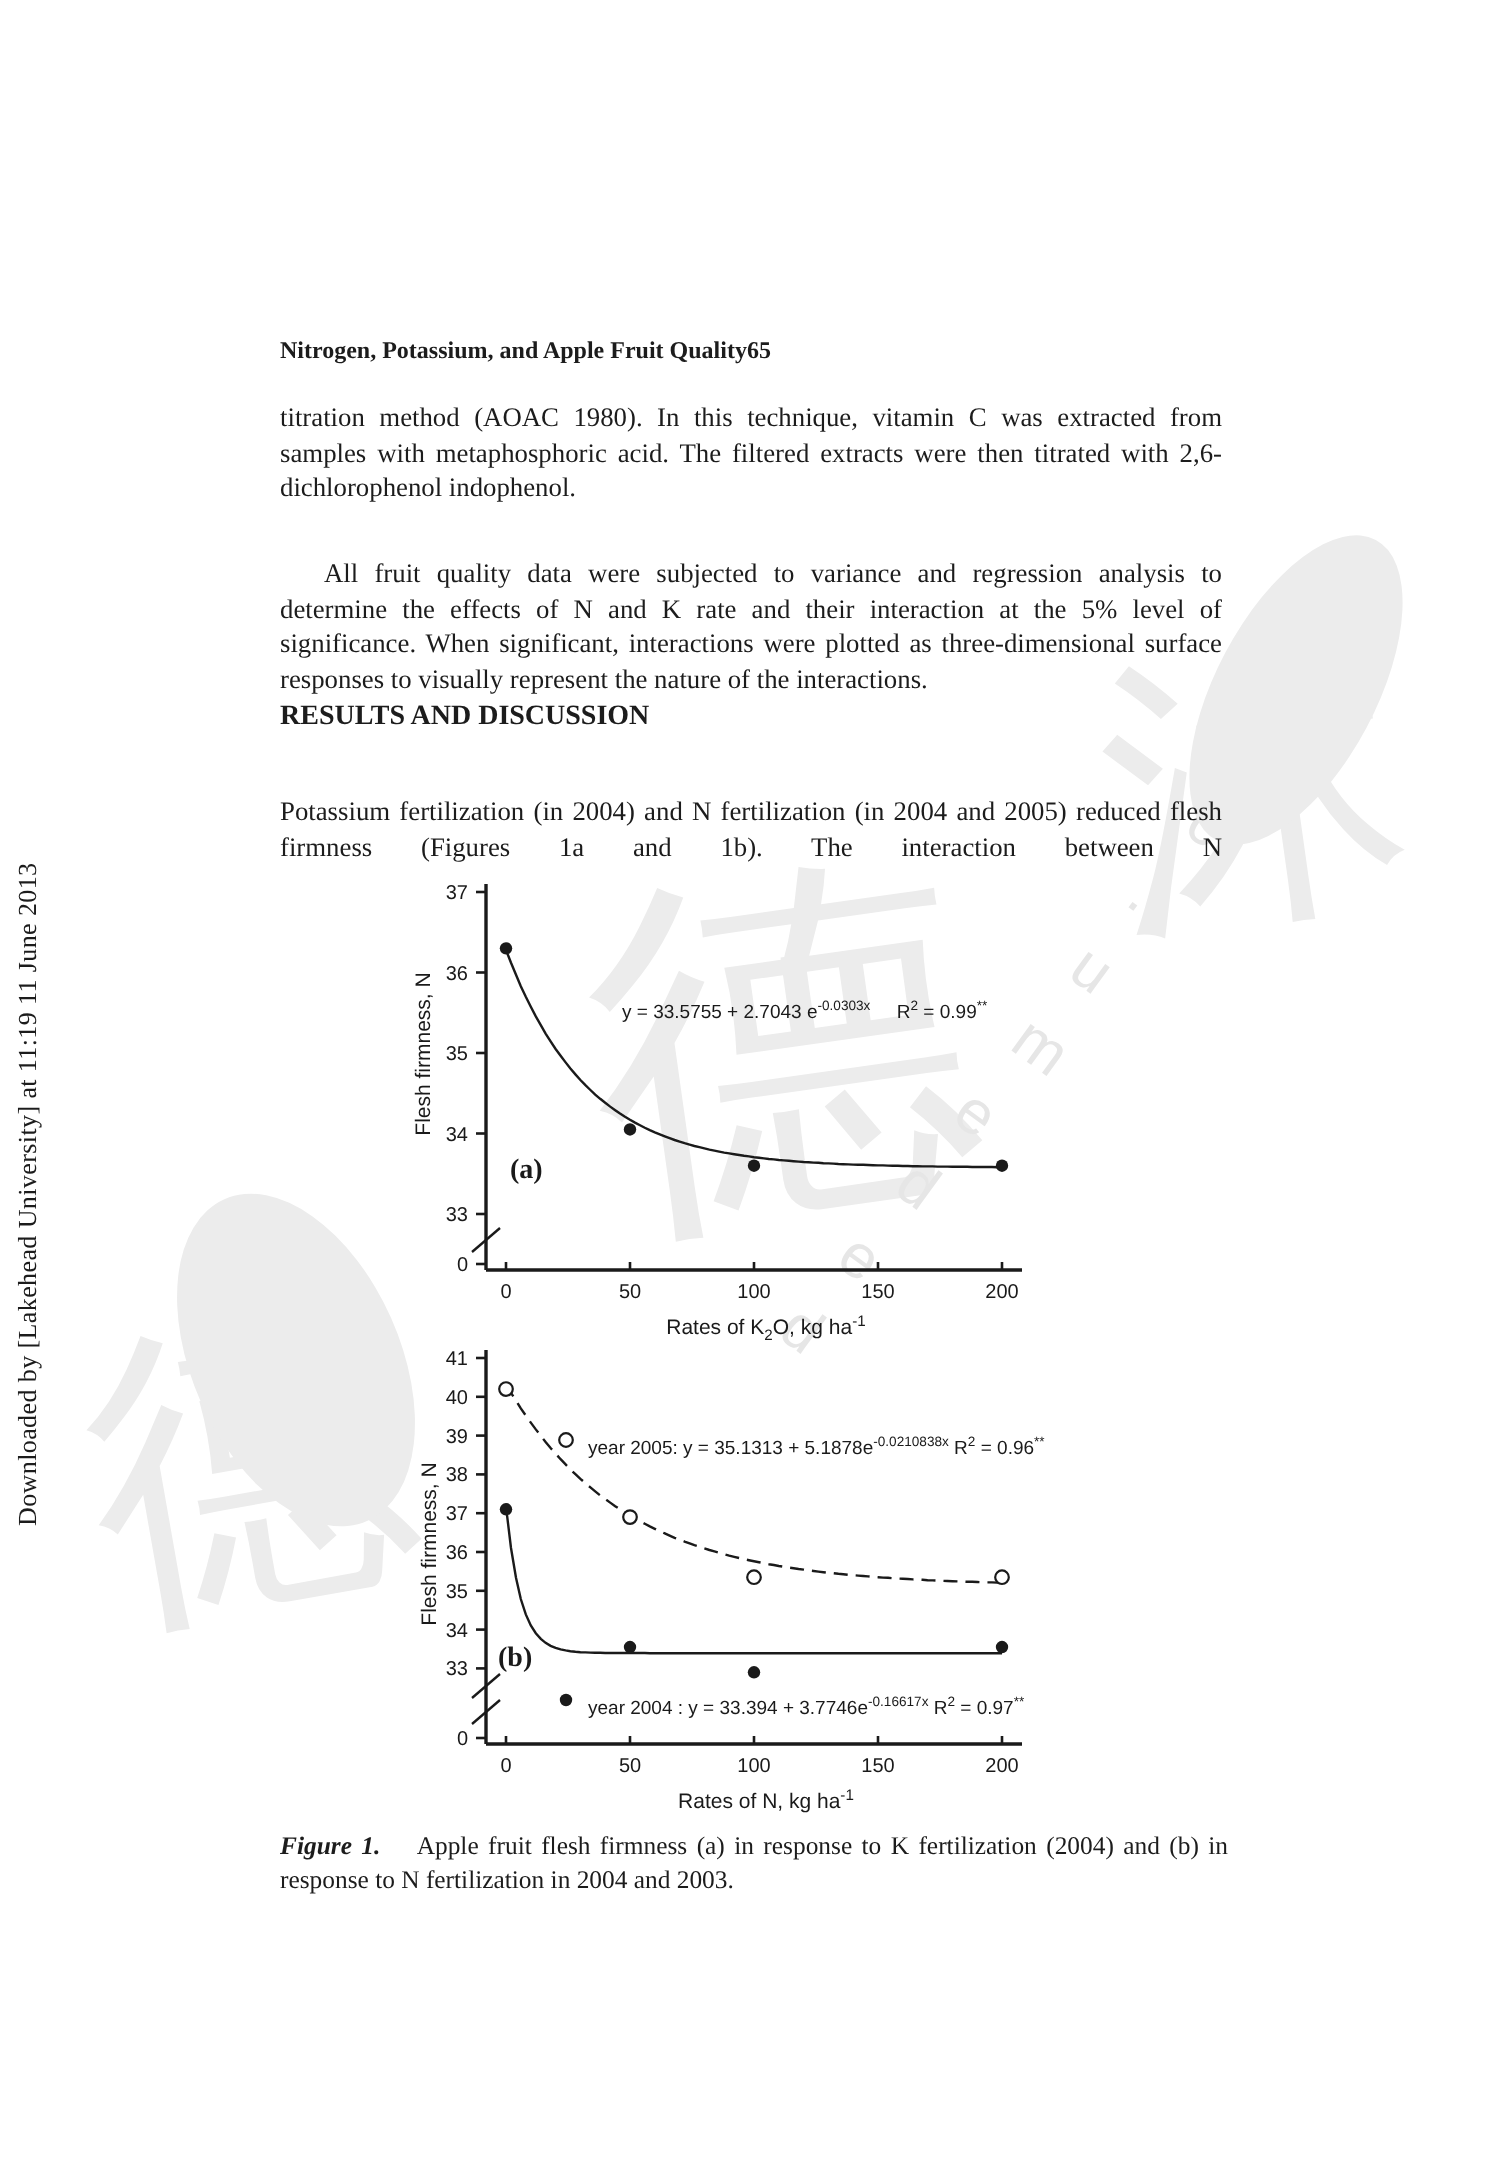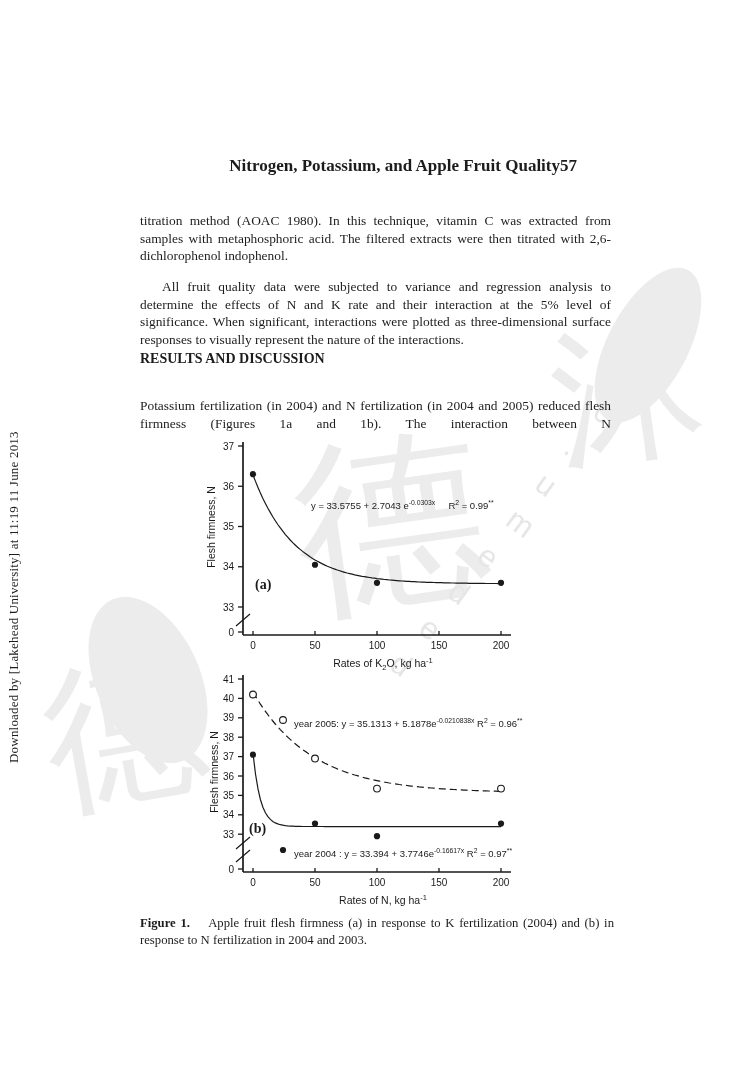--- a/index.html
+++ b/index.html
@@ -3,35 +3,35 @@
 <meta charset="utf-8">
 <style>
   html,body{margin:0;padding:0;background:#ffffff;}
   #page{position:relative;width:749px;height:1090px;background:#ffffff;overflow:hidden;
         font-family:"Liberation Serif",serif;color:#1c1c1c;}
   #wm{position:absolute;left:0;top:0;z-index:0;}
   .fg{z-index:1;}
   #sidebar-note{position:absolute;left:6px;top:763px;transform:rotate(-90deg);
       transform-origin:0 0;font-size:13px;white-space:nowrap;letter-spacing:.2px;
       color:#1c1c1c;position:absolute;}
-  #header{position:absolute;left:140px;top:156px;width:470px;display:flex;
-      justify-content:flex-end;font-weight:bold;font-size:17px;}
+  #header{position:absolute;left:140px;top:168px;width:470px;display:flex;
+      justify-content:flex-start;font-weight:bold;font-size:12px;}
   #header .pn{padding-right:33px;}
   .para{position:absolute;left:140px;width:471px;font-size:13.4px;line-height:17.5px;
       text-align:justify;}
-  #para-1{top:199px;}
+  #para-1{top:187px;}
   #para-2{top:265px;text-indent:22px;}
   #section-heading{position:absolute;left:140px;top:351px;font-weight:bold;font-size:14px;}
   #para-3{top:384px;text-align-last:justify;}
   svg.chart{position:absolute;z-index:1;}
   #chart-a{left:193px;top:441px;}
   #chart-b{left:193px;top:672px;}
   #figure-caption{position:absolute;left:140px;top:915px;width:474px;font-size:12.7px;
       line-height:16.6px;text-align:justify;}
-  #figure-caption .lab{font-weight:bold;}
+  #figure-caption .lab{font-weight:bold;font-style:italic;}
 </style>
 </head>
 <body>
 
 <div id="page">
 
   <svg id="wm" width="749" height="1090">
       <text x="305" y="600" font-size="190" fill="#ececec" font-family="&quot;Liberation Sans&quot;, sans-serif" transform="rotate(-8 305 600)">德</text>
       <text x="560" y="455" font-size="150" fill="#ececec" font-family="&quot;Liberation Sans&quot;, sans-serif" transform="rotate(-8 560 455)">沐</text>
       <text x="55" y="800" font-size="160" fill="#ececec" font-family="&quot;Liberation Sans&quot;, sans-serif" transform="rotate(-10 55 800)">德</text>
@@ -45,21 +45,21 @@
       <text x="591" y="416" font-size="31" fill="#e6e6e6" font-family="&quot;Liberation Sans&quot;, sans-serif" transform="rotate(36 591 416)">c</text>
       <text x="620" y="380" font-size="31" fill="#e6e6e6" font-family="&quot;Liberation Sans&quot;, sans-serif" transform="rotate(36 620 380)">n</text>
       <ellipse cx="148" cy="680" rx="52" ry="88" fill="#ececec" transform="rotate(-24 148 680)"></ellipse>
       <ellipse cx="648" cy="345" rx="40" ry="85" fill="#ececec" transform="rotate(28 648 345)"></ellipse>
     </svg>
 
   <div id="sidebar-note" class="fg">Downloaded by [Lakehead University] at 11:19 11 June 2013</div>
 
   <div id="header" class="fg">
     <span>Nitrogen, Potassium, and Apple Fruit Quality</span>
-    <span class="pn">57</span>
+    <span class="pn">65</span>
   </div>
 
   <p id="para-1" class="para fg">titration method (AOAC 1980). In this technique, vitamin C was extracted from samples with metaphosphoric acid. The filtered extracts were then titrated with 2,6-dichlorophenol indophenol.</p>
 
   <p id="para-2" class="para fg">All fruit quality data were subjected to variance and regression analysis to determine the effects of N and K rate and their interaction at the 5% level of significance. When significant, interactions were plotted as three-dimensional surface responses to visually represent the nature of the interactions.</p>
 
   <div id="section-heading" class="fg">RESULTS AND DISCUSSION</div>
 
   <p id="para-3" class="para fg">Potassium fertilization (in 2004) and N fertilization (in 2004 and 2005) reduced flesh firmness (Figures 1a and 1b). The interaction between N</p>
 

